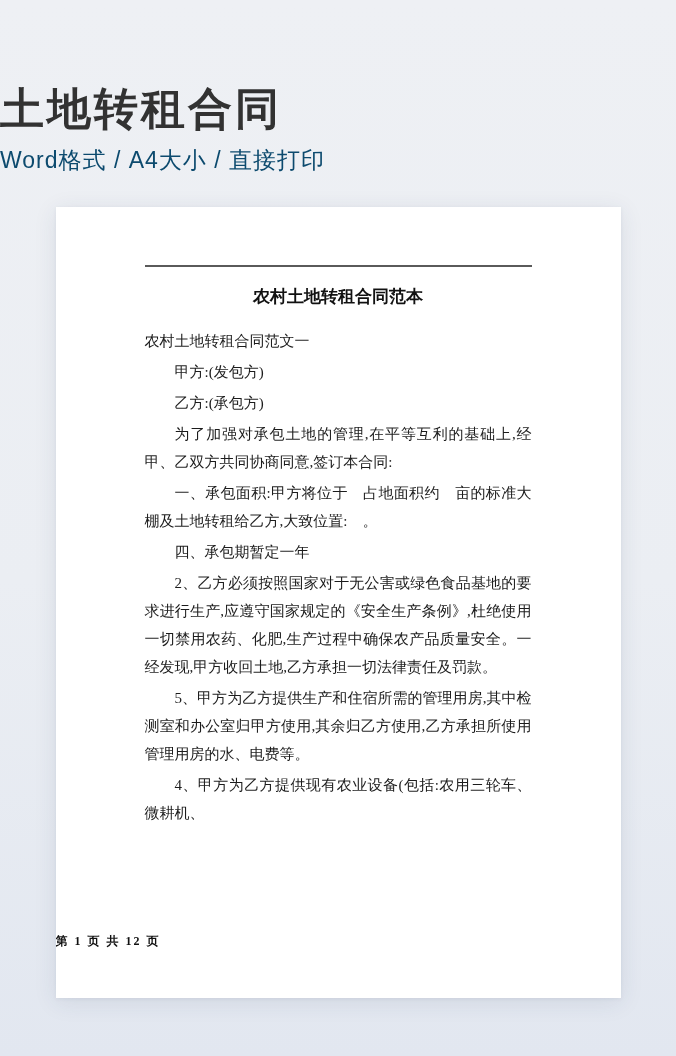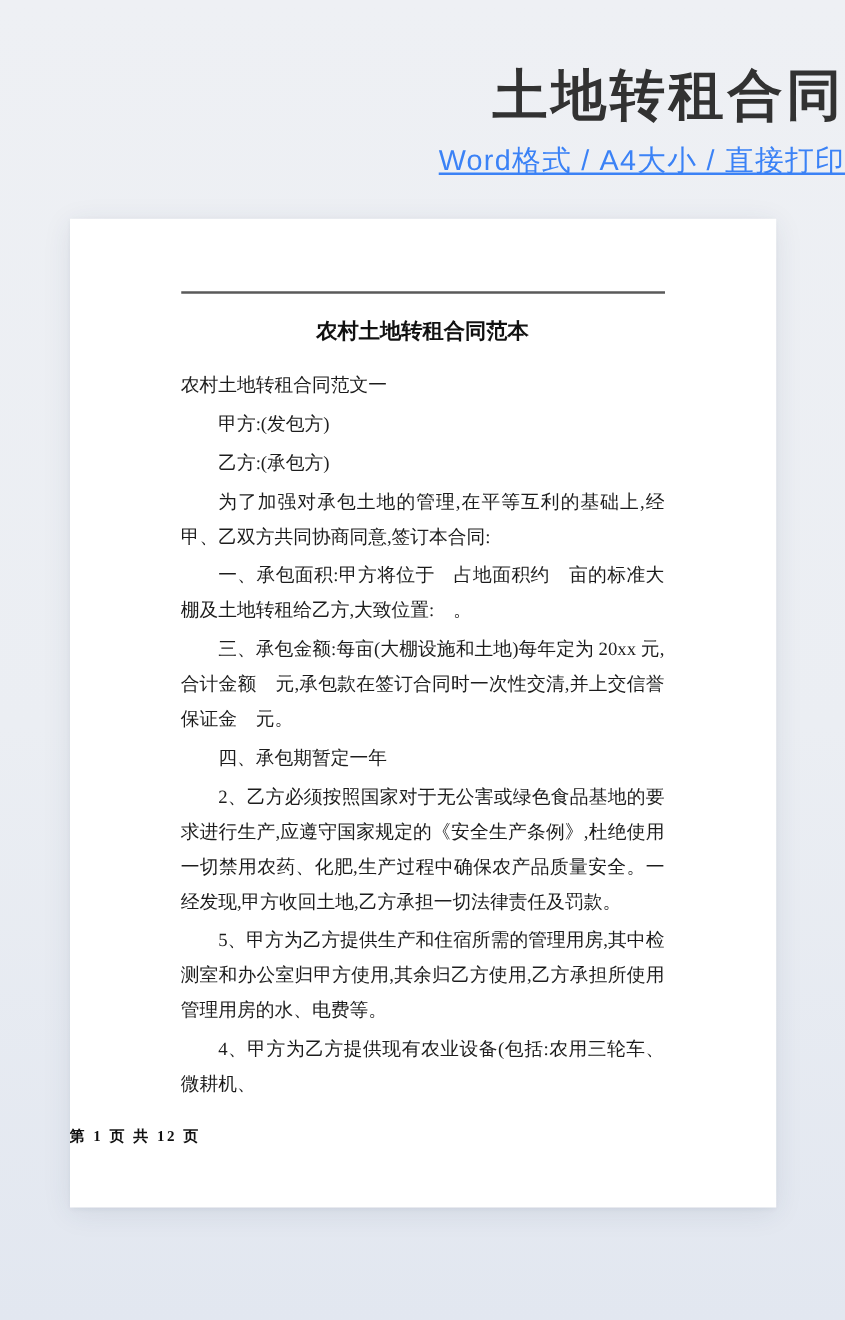--- a/index.html
+++ b/index.html
@@ -5,37 +5,36 @@
   * { margin: 0; padding: 0; box-sizing: border-box; }
   html, body {
     width: 676px; height: 1056px;
     overflow: hidden;
     font-family: "Liberation Sans", sans-serif;
   }
   body {
     background: linear-gradient(180deg, #eef0f4 0%, #ebeef3 55%, #e2e7f0 100%);
   }
   .page-header {
-    padding-top: 52px;
-    text-align: right;
+    padding-top: 84px;
+    text-align: left;
   }
   .page-header .main-title {
     font-size: 44px;
     font-weight: 800;
     letter-spacing: 3px;
     color: #323232;
     line-height: 1.15;
   }
   .page-header .sub-title {
     margin-top: 10px;
     font-size: 23px;
     font-weight: 400;
     letter-spacing: 1px;
-    color: #3b82f6;
-    text-decoration: underline;
+    color: #0c4a6e;
   }
   .doc-card {
     position: relative;
     width: 565px;
     height: 791px;
     margin: 31px auto 0 auto;
     background: #ffffff;
     box-shadow: 0 4px 22px rgba(40, 55, 90, 0.10), 0 1px 4px rgba(40, 55, 90, 0.06);
     padding: 58px 89px 0 89px;
     overflow: hidden;
@@ -82,20 +81,19 @@
 
 <div class="doc-card">
   <hr class="doc-rule">
   <div class="doc-title">农村土地转租合同范本</div>
   <div class="doc-body">
       <p>农村土地转租合同范文一</p>
       <p class="indent">甲方:(发包方)</p>
       <p class="indent">乙方:(承包方)</p>
       <p class="indent">为了加强对承包土地的管理,在平等互利的基础上,经甲、乙双方共同协商同意,签订本合同:</p>
       <p class="indent">一、承包面积:甲方将位于　占地面积约　亩的标准大棚及土地转租给乙方,大致位置:　。</p>
-      <p class="indent">三、承包金额:每亩(大棚设施和土地)每年定为 20xx 元,合计金额　元,承包款在签订合同时一次性交清,并上交信誉保证金　元。</p>
       <p class="indent">四、承包期暂定一年</p>
       <p class="indent">2、乙方必须按照国家对于无公害或绿色食品基地的要求进行生产,应遵守国家规定的《安全生产条例》,杜绝使用一切禁用农药、化肥,生产过程中确保农产品质量安全。一经发现,甲方收回土地,乙方承担一切法律责任及罚款。</p>
       <p class="indent">5、甲方为乙方提供生产和住宿所需的管理用房,其中检测室和办公室归甲方使用,其余归乙方使用,乙方承担所使用管理用房的水、电费等。</p>
       <p class="indent">4、甲方为乙方提供现有农业设备(包括:农用三轮车、微耕机、</p>
     </div>
   <div class="doc-footer">第 1 页 共 12 页</div>
 </div>
 
 </body></html>

